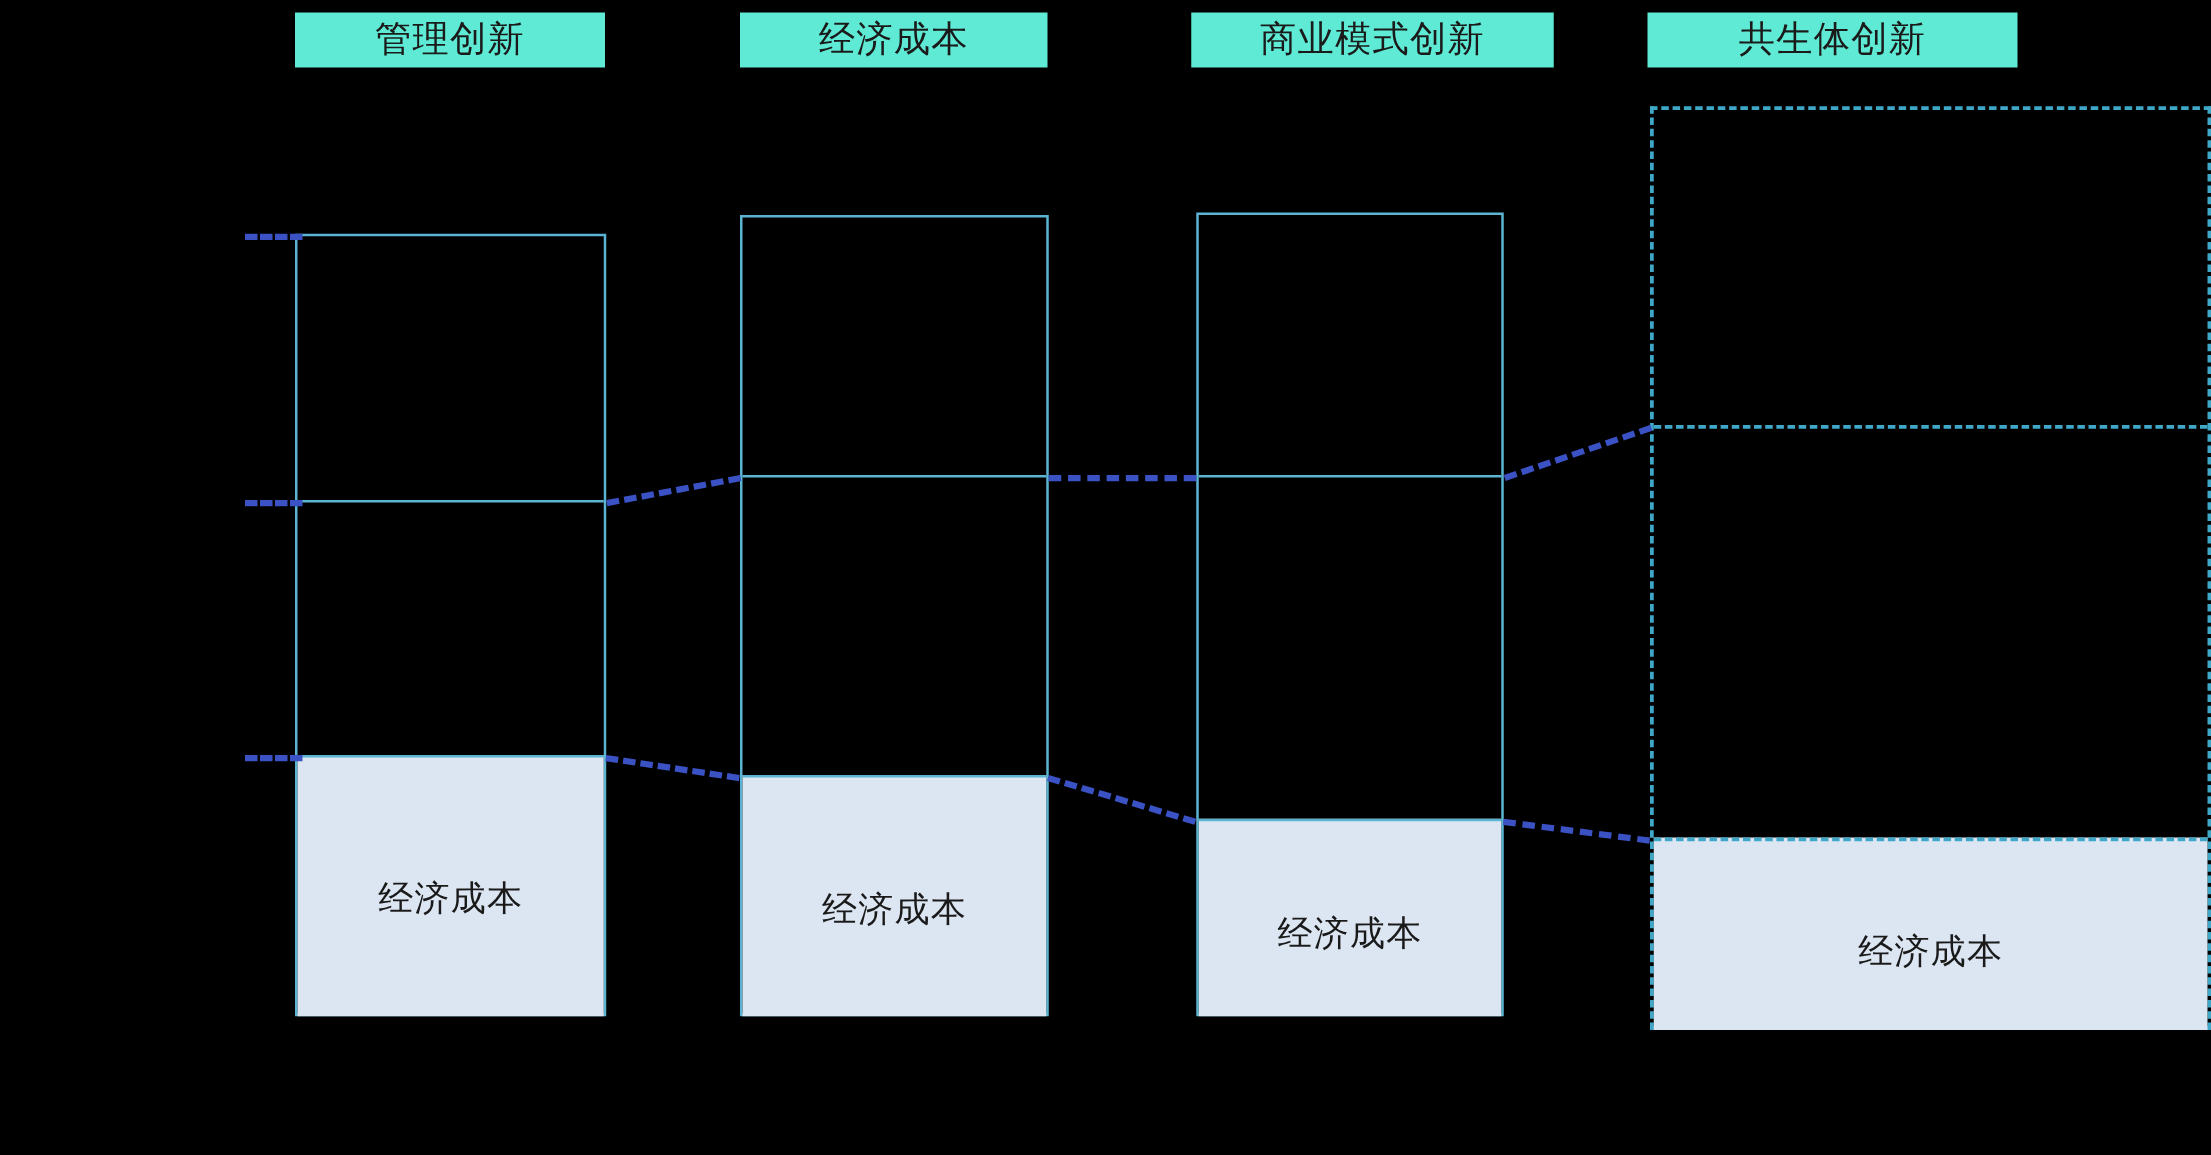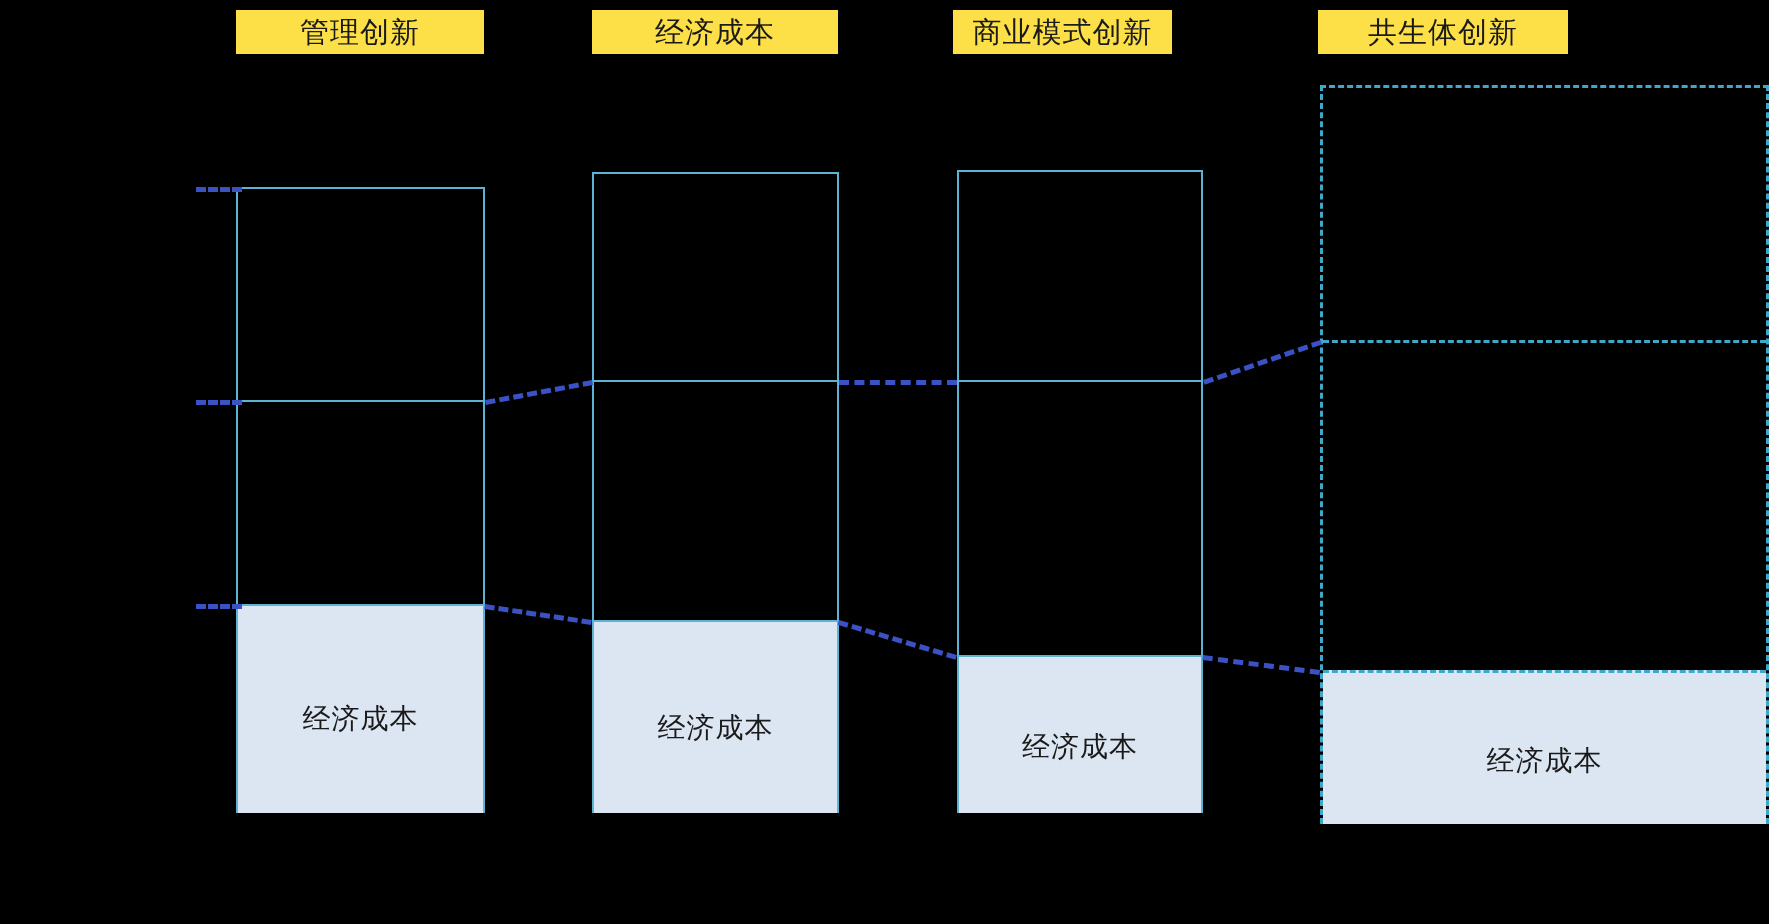--- a/index.html
+++ b/index.html
@@ -9,21 +9,21 @@
     background:#000000;
     font-family:"Liberation Serif","DejaVu Serif",serif;
     overflow:hidden;
     position:relative;
   }
   #stage{position:absolute;left:0;top:0;width:1769px;height:924px;}
 
   
   .hdr{
     position:absolute;
-    background:#fde047;
+    background:#5eead4;
     color:#1a1a1a;
     text-align:center;
     font-size:29px;
     line-height:1.0;
     letter-spacing:1px;
     display:flex;align-items:center;justify-content:center;
     box-sizing:border-box;
     white-space:nowrap;
   }
 
@@ -67,22 +67,22 @@
     height:0;
     border-top:5px dashed #3a52c4;
   }
 </style>
 </head>
 <body>
 
 <div id="stage">
     <div class="hdr" style="left: 236px; top: 10px; width: 248px; height: 44px;">管理创新</div>
     <div class="hdr" style="left: 592px; top: 10px; width: 246px; height: 44px;">经济成本</div>
-    <div class="hdr" style="left: 953px; top: 10px; width: 219px; height: 44px;">商业模式创新</div>
-    <div class="hdr" style="left: 1318px; top: 10px; width: 250px; height: 44px;">共生体创新</div>
+    <div class="hdr" style="left: 953px; top: 10px; width: 290px; height: 44px;">商业模式创新</div>
+    <div class="hdr" style="left: 1318px; top: 10px; width: 296px; height: 44px;">共生体创新</div>
     <div class="bar solid" style="left: 236px; top: 187px; width: 249px; height: 626px;">
       <div class="divider" style="top: 211px;"></div>
       <div class="seg empty" style="top: -2px; height: 213px;"></div>
       <div class="seg empty" style="top: 211px; height: 204px;"></div>
       <div class="seg filled solidtop" style="top: 415px; height: 209px;">
         <div class="seglabel" style="top: 94px;">经济成本</div>
       </div>
     </div>
     <div class="bar solid" style="left: 592px; top: 172px; width: 247px; height: 641px;">
       <div class="divider" style="top: 206px;"></div>

